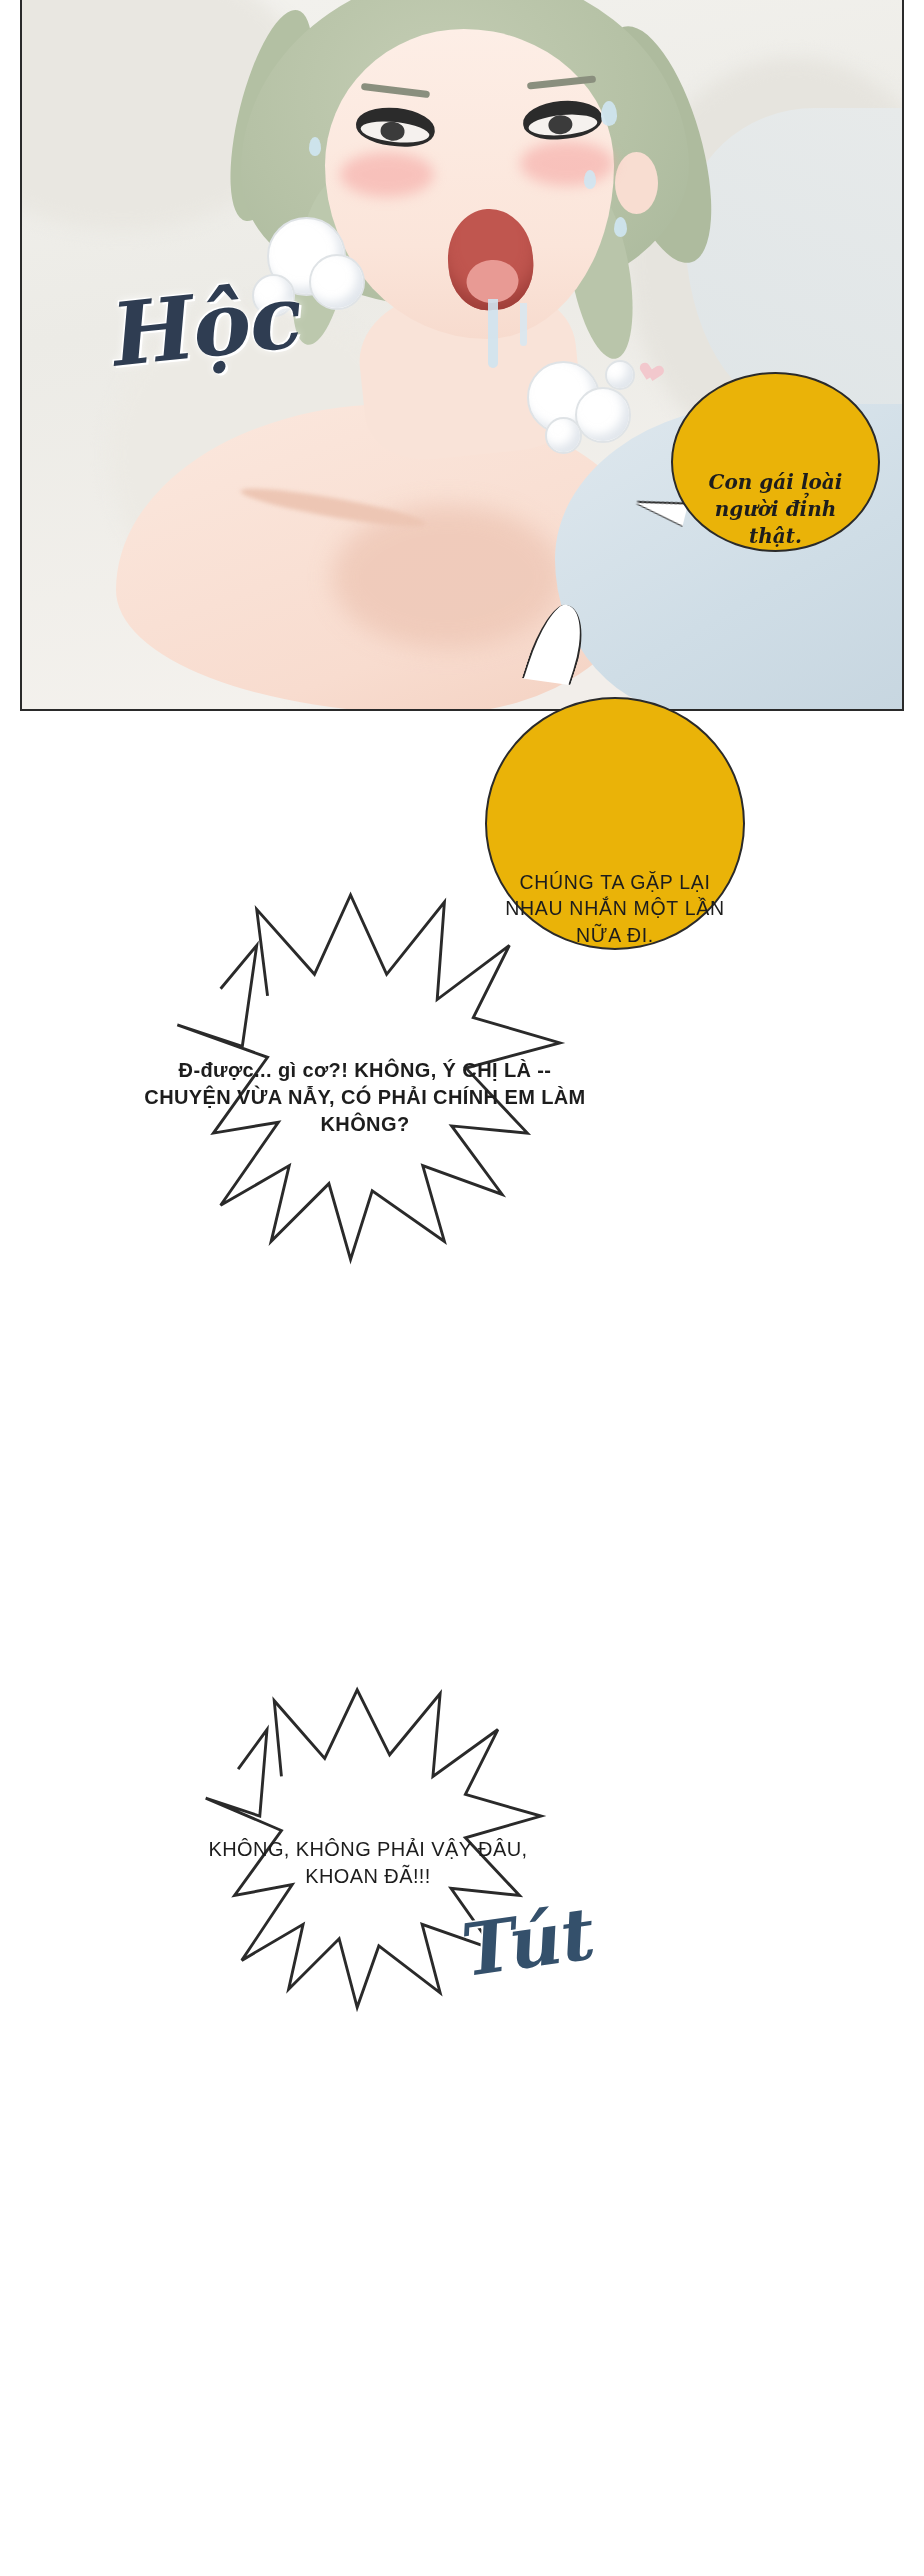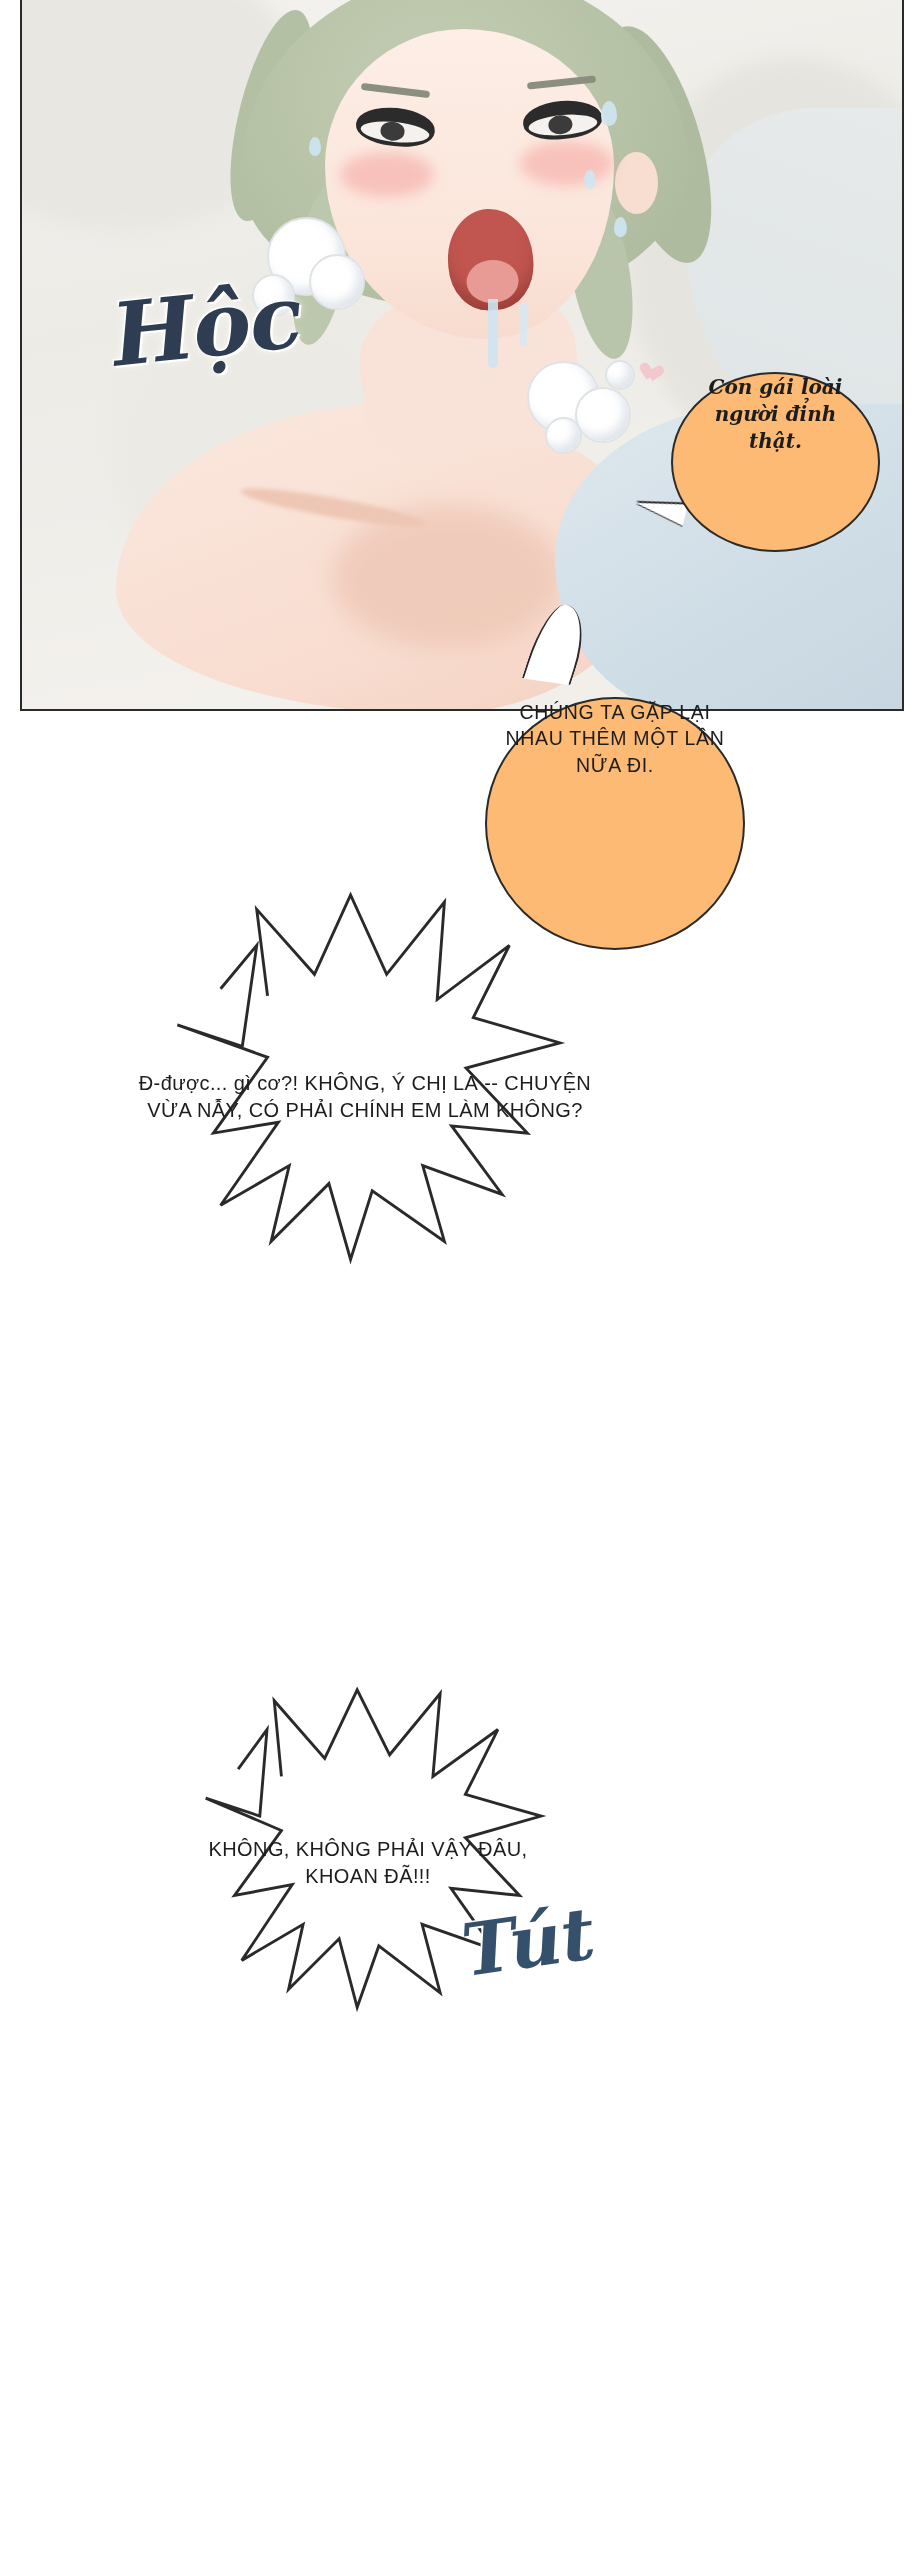--- a/index.html
+++ b/index.html
@@ -293,25 +293,25 @@
     font-style: italic;
     color: #34506b;
     text-shadow: 2.2px 2.2px 0 #ffffff, -1.4px -1.4px 0 #ffffff;
     transform: rotate(-8deg);
     white-space: nowrap;
   }
 
   
   .balloon {
     position: absolute;
-    background: #fdba74;
+    background: #eab308;
     border: 2.2px solid #2a2a2a;
     border-radius: 50%;
     display: flex;
-    align-items: flex-start;
+    align-items: flex-end;
     justify-content: center;
     text-align: center;
     box-sizing: border-box;
   }
   .balloon .txt {
     padding: 0 13px;
     line-height: 1.35;
     color: #1d1d1d;
   }
 
@@ -377,21 +377,21 @@
     display: flex;
     align-items: center;
     justify-content: center;
     text-align: center;
     font-family: "Liberation Sans", sans-serif;
     font-size: 20px;
     color: #1d1d1d;
     line-height: 1.35;
     letter-spacing: 0.4px;
   }
-  .jagged-1 { left: 134px; top: 866px; width: 462px; height: 462px; }
+  .jagged-1 { left: 134px; top: 866px; width: 462px; height: 462px; font-weight: bold; }
   .jagged-2 { left: 173px; top: 1661px; width: 390px; height: 404px; }
 
   
   .balloon-4 {
     left: 390px;
     top: 1271px;
     width: 361px;
     height: 390px;
   }
   .balloon-4 .txt {
@@ -468,21 +468,21 @@
     <div class="sfx-hoc">Hộc</div>
   </div>
 
   <div class="tail-1"></div>
   <div class="balloon balloon-1">
     <div class="txt">Con gái loài người đỉnh thật.</div>
   </div>
 
   <div class="tail-2"></div>
   <div class="balloon balloon-2">
-    <div class="txt">CHÚNG TA GẶP LẠI NHAU THÊM MỘT LẦN NỮA ĐI.</div>
+    <div class="txt">CHÚNG TA GẶP LẠI NHAU NHẮN MỘT LẦN NỮA ĐI.</div>
   </div>
 
   <div class="jagged jagged-1">
     <svg width="462" height="462" viewBox="0 0 640 640">
       <polyline points="120,170 170,110 150,250 60,220 185,265 110,370 200,355 120,470 215,415 190,520 270,440 300,545 330,450 430,520 400,415 510,455 440,360 545,370 460,280 590,245 470,210 520,110 420,185 430,50 350,150 300,40 250,150 170,60 185,180" fill="none" stroke="#2a2a2a" stroke-width="4" stroke-linejoin="miter"></polyline>
     </svg>
     <div class="jtxt">Đ-được... gì cơ?! KHÔNG, Ý CHỊ LÀ -- CHUYỆN VỪA NẪY, CÓ PHẢI CHÍNH EM LÀM KHÔNG?</div>
   </div>
 
 

